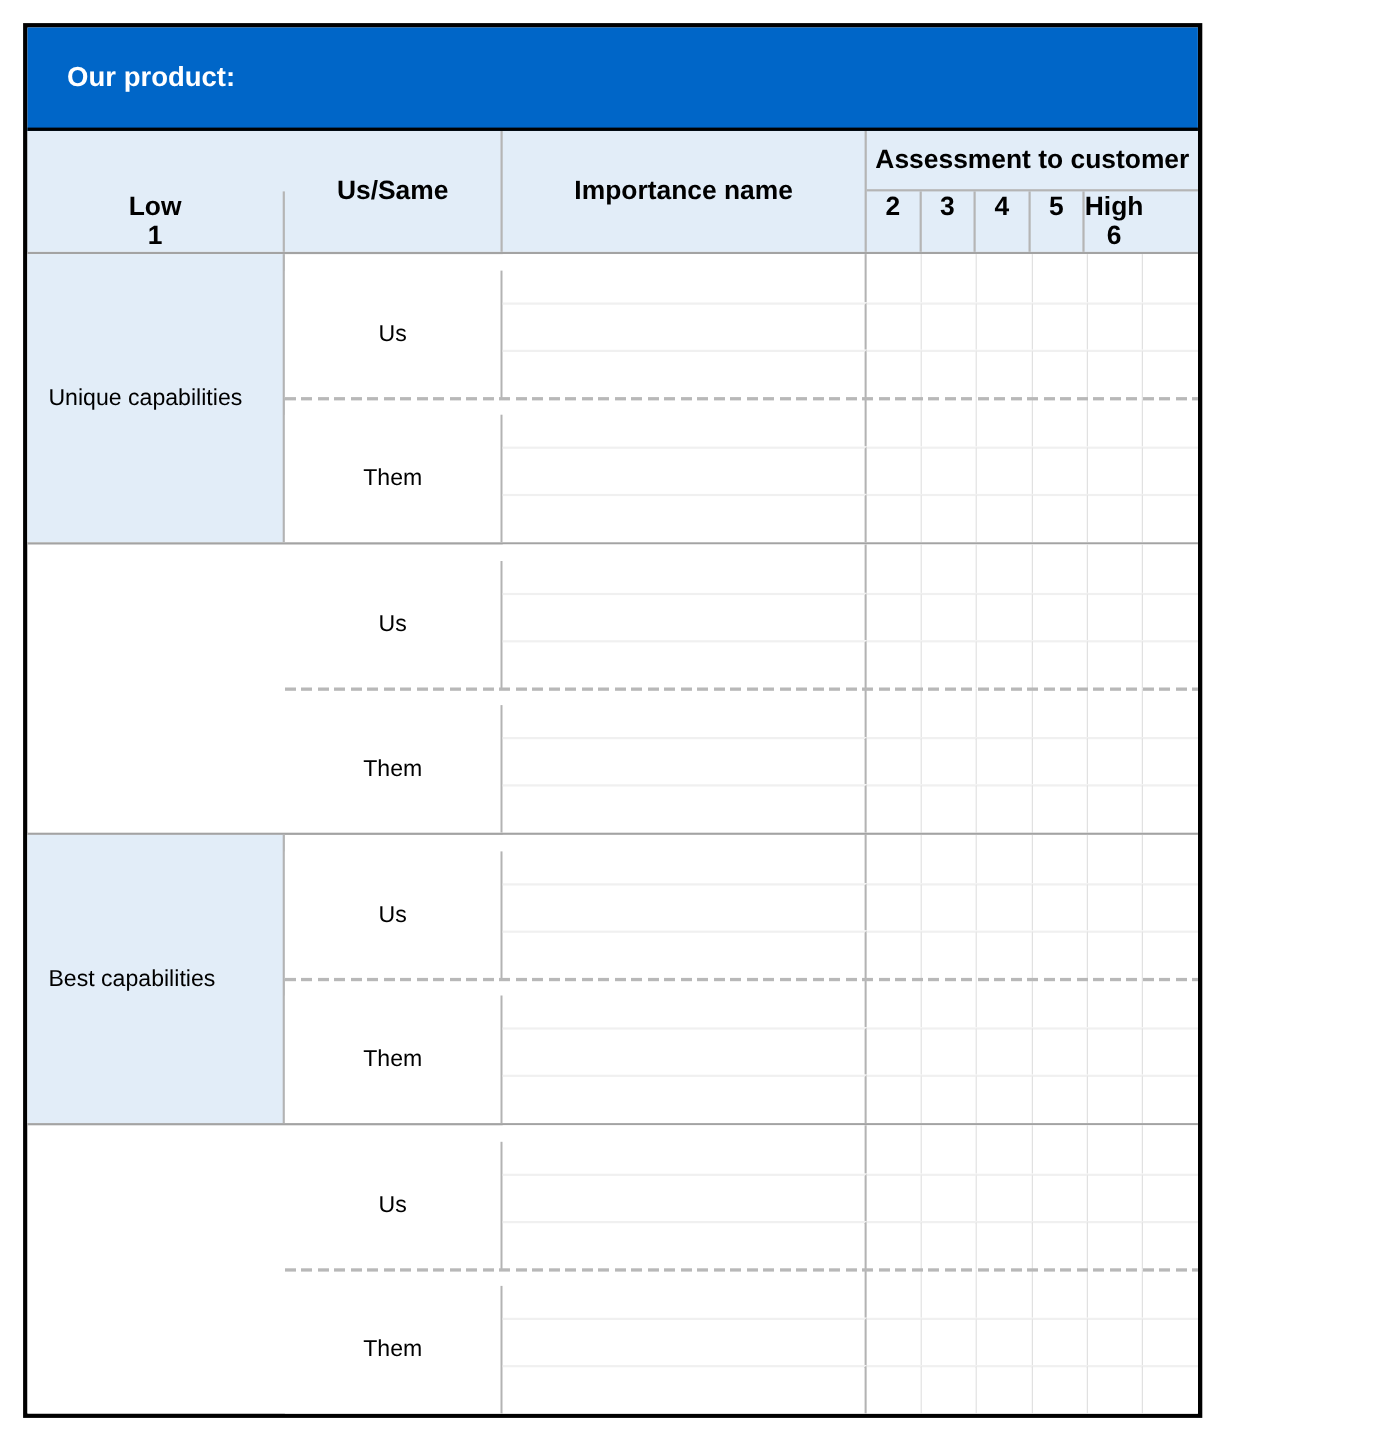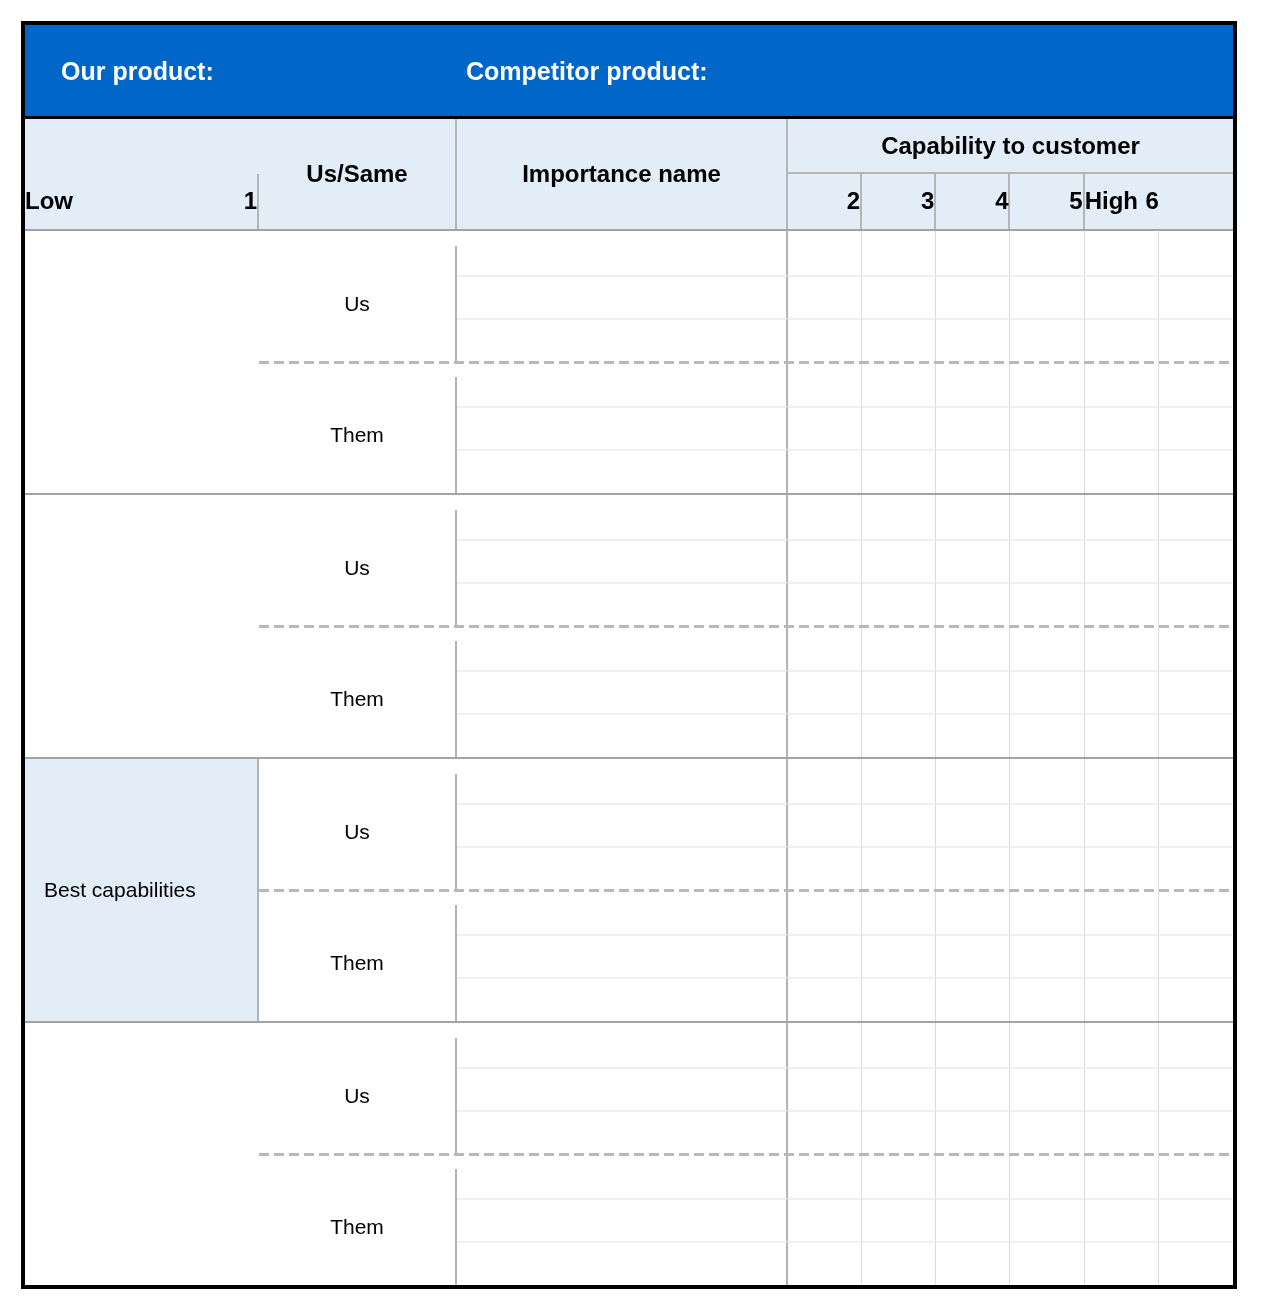--- a/index.html
+++ b/index.html
@@ -5,21 +5,21 @@
   * { box-sizing: border-box; margin: 0; padding: 0; }
   html, body { background: #ffffff; }
   body {
     width: 1270px; height: 1316px;
     position: relative;
     font-family: "Liberation Sans", sans-serif;
     color: #000;
   }
   .sheet {
     position: absolute; left: 21px; top: 21px;
-    width: 1216px;
+    width: 1072px;
     border: 4px solid #000;
     background: #fff;
   }
 
   
   .topbar {
     height: 94px;
     background: #0066C8;
     border-bottom: 3px solid #000;
     position: relative;
@@ -44,22 +44,22 @@
   .h-assessment {
     grid-row: 1 / 3; grid-column: 1;
     justify-content: flex-start; padding-left: 19px;
     border-right: 2px solid #B5B5B5;
   }
   .h-usthem   { grid-row: 1 / 3; grid-column: 2; border-right: 2px solid #B5B5B5; }
   .h-capability { grid-row: 1 / 3; grid-column: 3; border-right: 2px solid #B5B5B5; }
   .h-importance { grid-row: 1; grid-column: 4 / 10; border-bottom: 2px solid #B5B5B5; }
   .h-scale {
     grid-row: 2;
-    display: flex; 
-    justify-content: space-between; align-items: center;
+    display: flex; flex-direction: column;
+    justify-content: flex-start; align-items: center;
     padding-bottom: 3px; line-height: 27px;
     border-right: 2px solid #B5B5B5;
   }
   .h-scale.last { border-right: none; }
 
   
   .section {
     position: relative;
     display: grid;
     grid-template-columns: 234px 198px 331px repeat(6, 1fr);
@@ -96,27 +96,26 @@
     z-index: 2; pointer-events: none;
   }
 </style>
 </head>
 <body>
 
 <div class="sheet">
 
   <div class="topbar">
     <span class="topbar-label our">Our product:</span>
-    <span class="topbar-label competitor">Competitor product:</span>
   </div>
 
   <div class="thead">
     <div class="h-cell h-usthem">Us/Same</div>
     <div class="h-cell h-capability">Importance name</div>
-    <div class="h-cell h-importance">Capability to customer</div>
+    <div class="h-cell h-importance">Assessment to customer</div>
 
     <div class="h-scale">
       <div>Low</div>
       <div>1</div>
     </div>
     <div class="h-scale">
       <div></div>
       <div>2</div>
     </div>
     <div class="h-scale">
@@ -131,20 +130,21 @@
       <div></div>
       <div>5</div>
     </div>
     <div class="h-scale last">
       <div>High</div>
       <div>6</div>
     </div>
   </div>
 
   <div class="section">
+    <div class="a-cell">Unique capabilities</div>
     <div class="g-cell us">Us</div>
     <div class="g-cell them">Them</div>
     <div class="dash"></div>
   <div class="cell cap" style="grid-area: 1 / 3;"></div>
       <div class="cell num" style="grid-area: 1 / 4;"></div>
       <div class="cell num" style="grid-area: 1 / 5;"></div>
       <div class="cell num" style="grid-area: 1 / 6;"></div>
       <div class="cell num" style="grid-area: 1 / 7;"></div>
       <div class="cell num" style="grid-area: 1 / 8;"></div>
       <div class="cell num lastcol" style="grid-area: 1 / 9;"></div>

